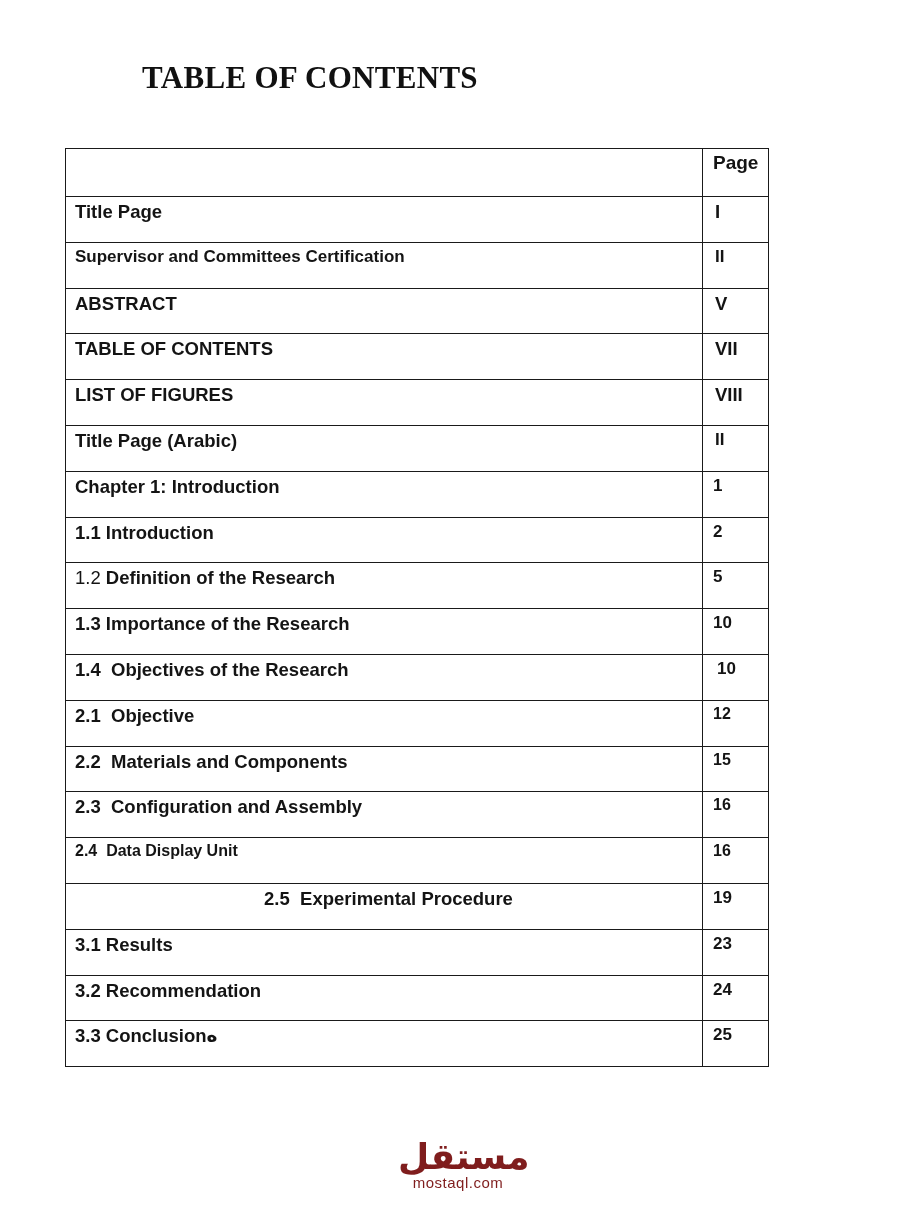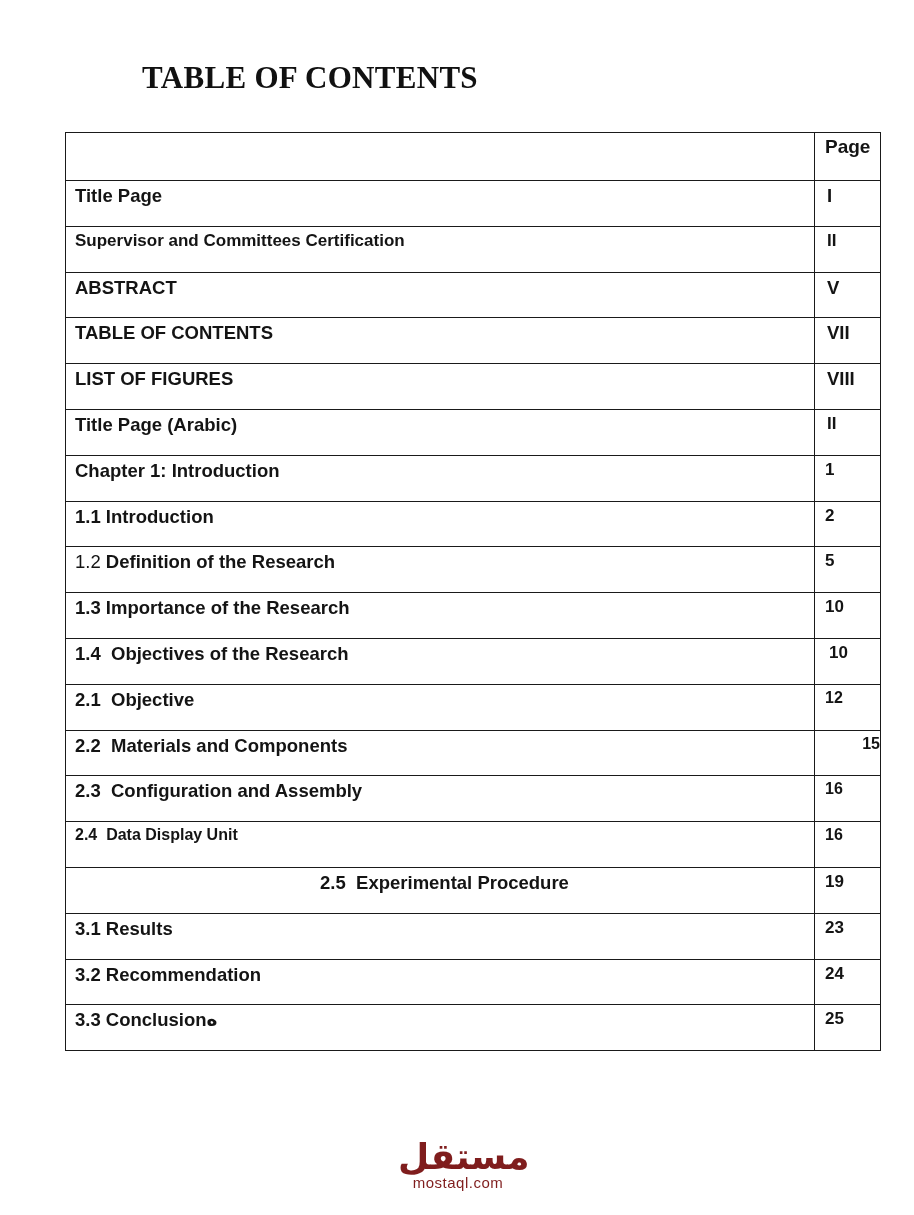--- a/index.html
+++ b/index.html
@@ -3,21 +3,21 @@
   <meta charset="utf-8">
   <style>
     html, body { margin: 0; padding: 0; background: #ffffff; }
     body { width: 914px; height: 1215px; position: relative; overflow: hidden; color: #111; }
     .doc-title {
       position: absolute; left: 0; top: 60px; width: 620px; text-align: center;
       font-family: "Liberation Serif", "DejaVu Serif", serif; font-weight: bold;
       font-size: 31px; letter-spacing: 0.3px; color: #111;
     }
     .toc-table {
-      position: absolute; left: 65px; top: 132px; width: 816px;
+      position: absolute; left: 65px; top: 148px; width: 704px;
       border-collapse: collapse; table-layout: fixed;
       font-family: "Liberation Sans", "DejaVu Sans", sans-serif;
     }
     .toc-table td {
       border: 1.5px solid #1a1a1a; height: 45.8px; vertical-align: top;
       padding: 4px 0 0 9px; font-weight: bold; font-size: 18.5px; color: #141414;
       box-sizing: border-box; white-space: nowrap;
     }
     .toc-table td.page-cell { width: 66px; padding-left: 10px; }
     .toc-table tr.header-row td { height: 48px; padding-top: 3px; }
@@ -88,21 +88,21 @@
     <tr>
       <td style="white-space: pre;">1.4  Objectives of the Research</td>
       <td class="page-cell indent-num small-num">10</td>
     </tr>
     <tr>
       <td style="white-space: pre;">2.1  Objective</td>
       <td class="page-cell small-num" style="font-size:16px !important;">12</td>
     </tr>
     <tr>
       <td style="white-space: pre;">2.2  Materials and Components</td>
-      <td class="page-cell small-num" style="font-size:16px !important;text-align:right;">15</td>
+      <td class="page-cell small-num" style="font-size:16px !important;">15</td>
     </tr>
     <tr>
       <td style="white-space: pre;">2.3  Configuration and Assembly</td>
       <td class="page-cell small-num" style="font-size:16px !important;">16</td>
     </tr>
     <tr>
       <td class="small-text" style="white-space: pre; font-size:16px !important;">2.4  Data Display Unit</td>
       <td class="page-cell small-num" style="font-size:16px !important;">16</td>
     </tr>
     <tr>

